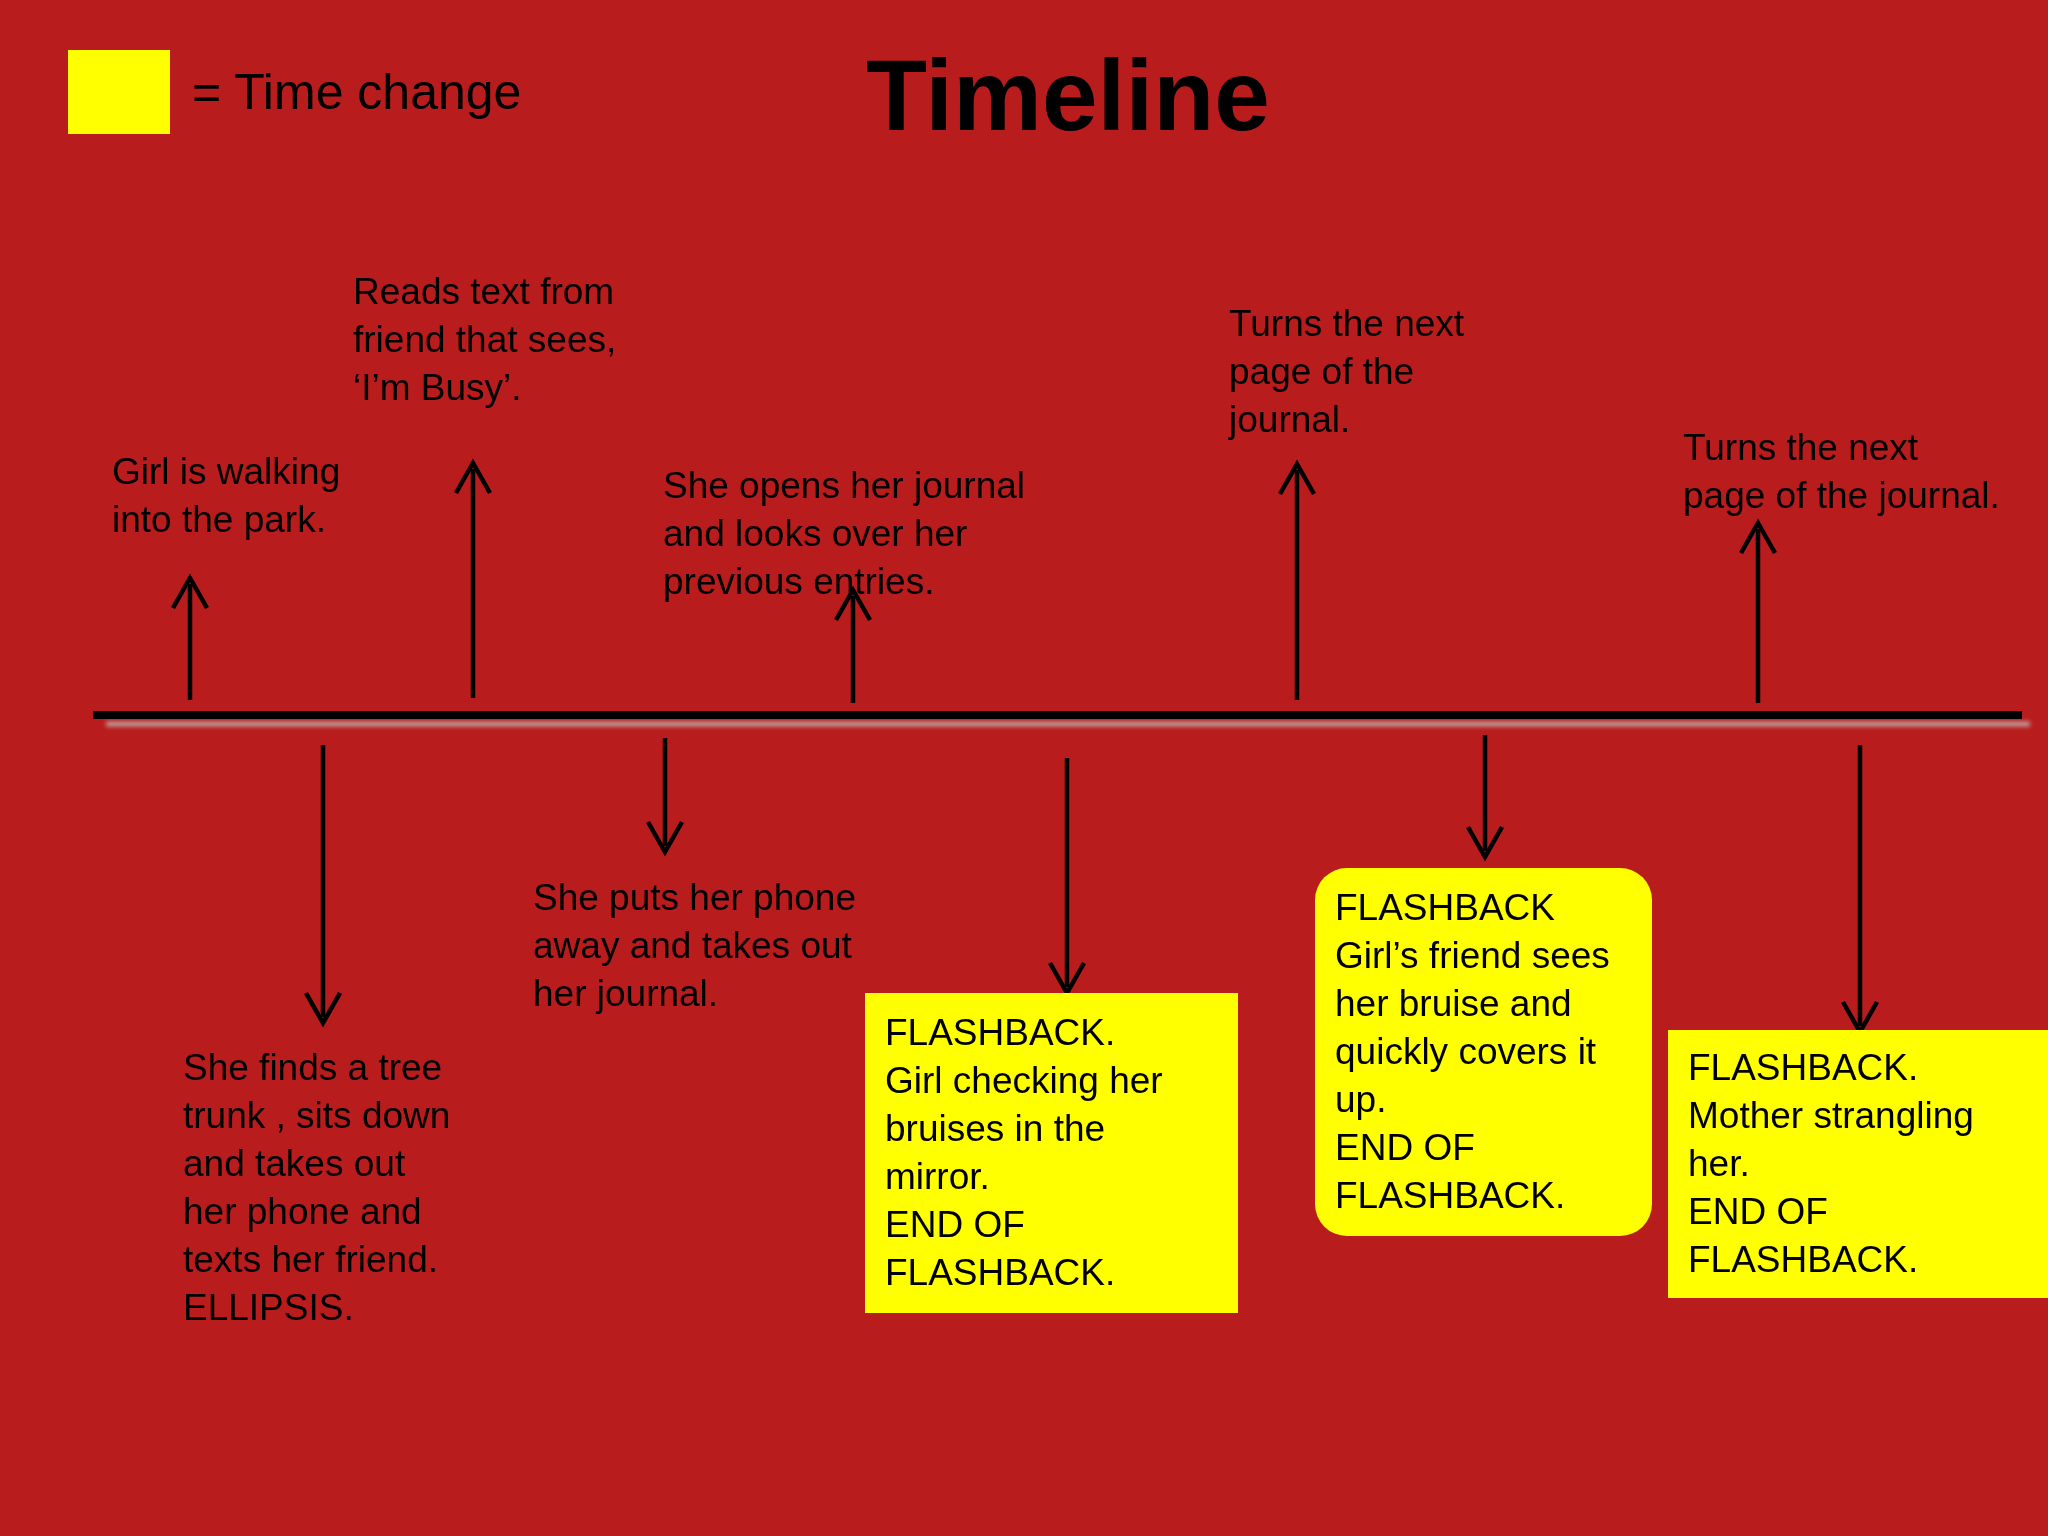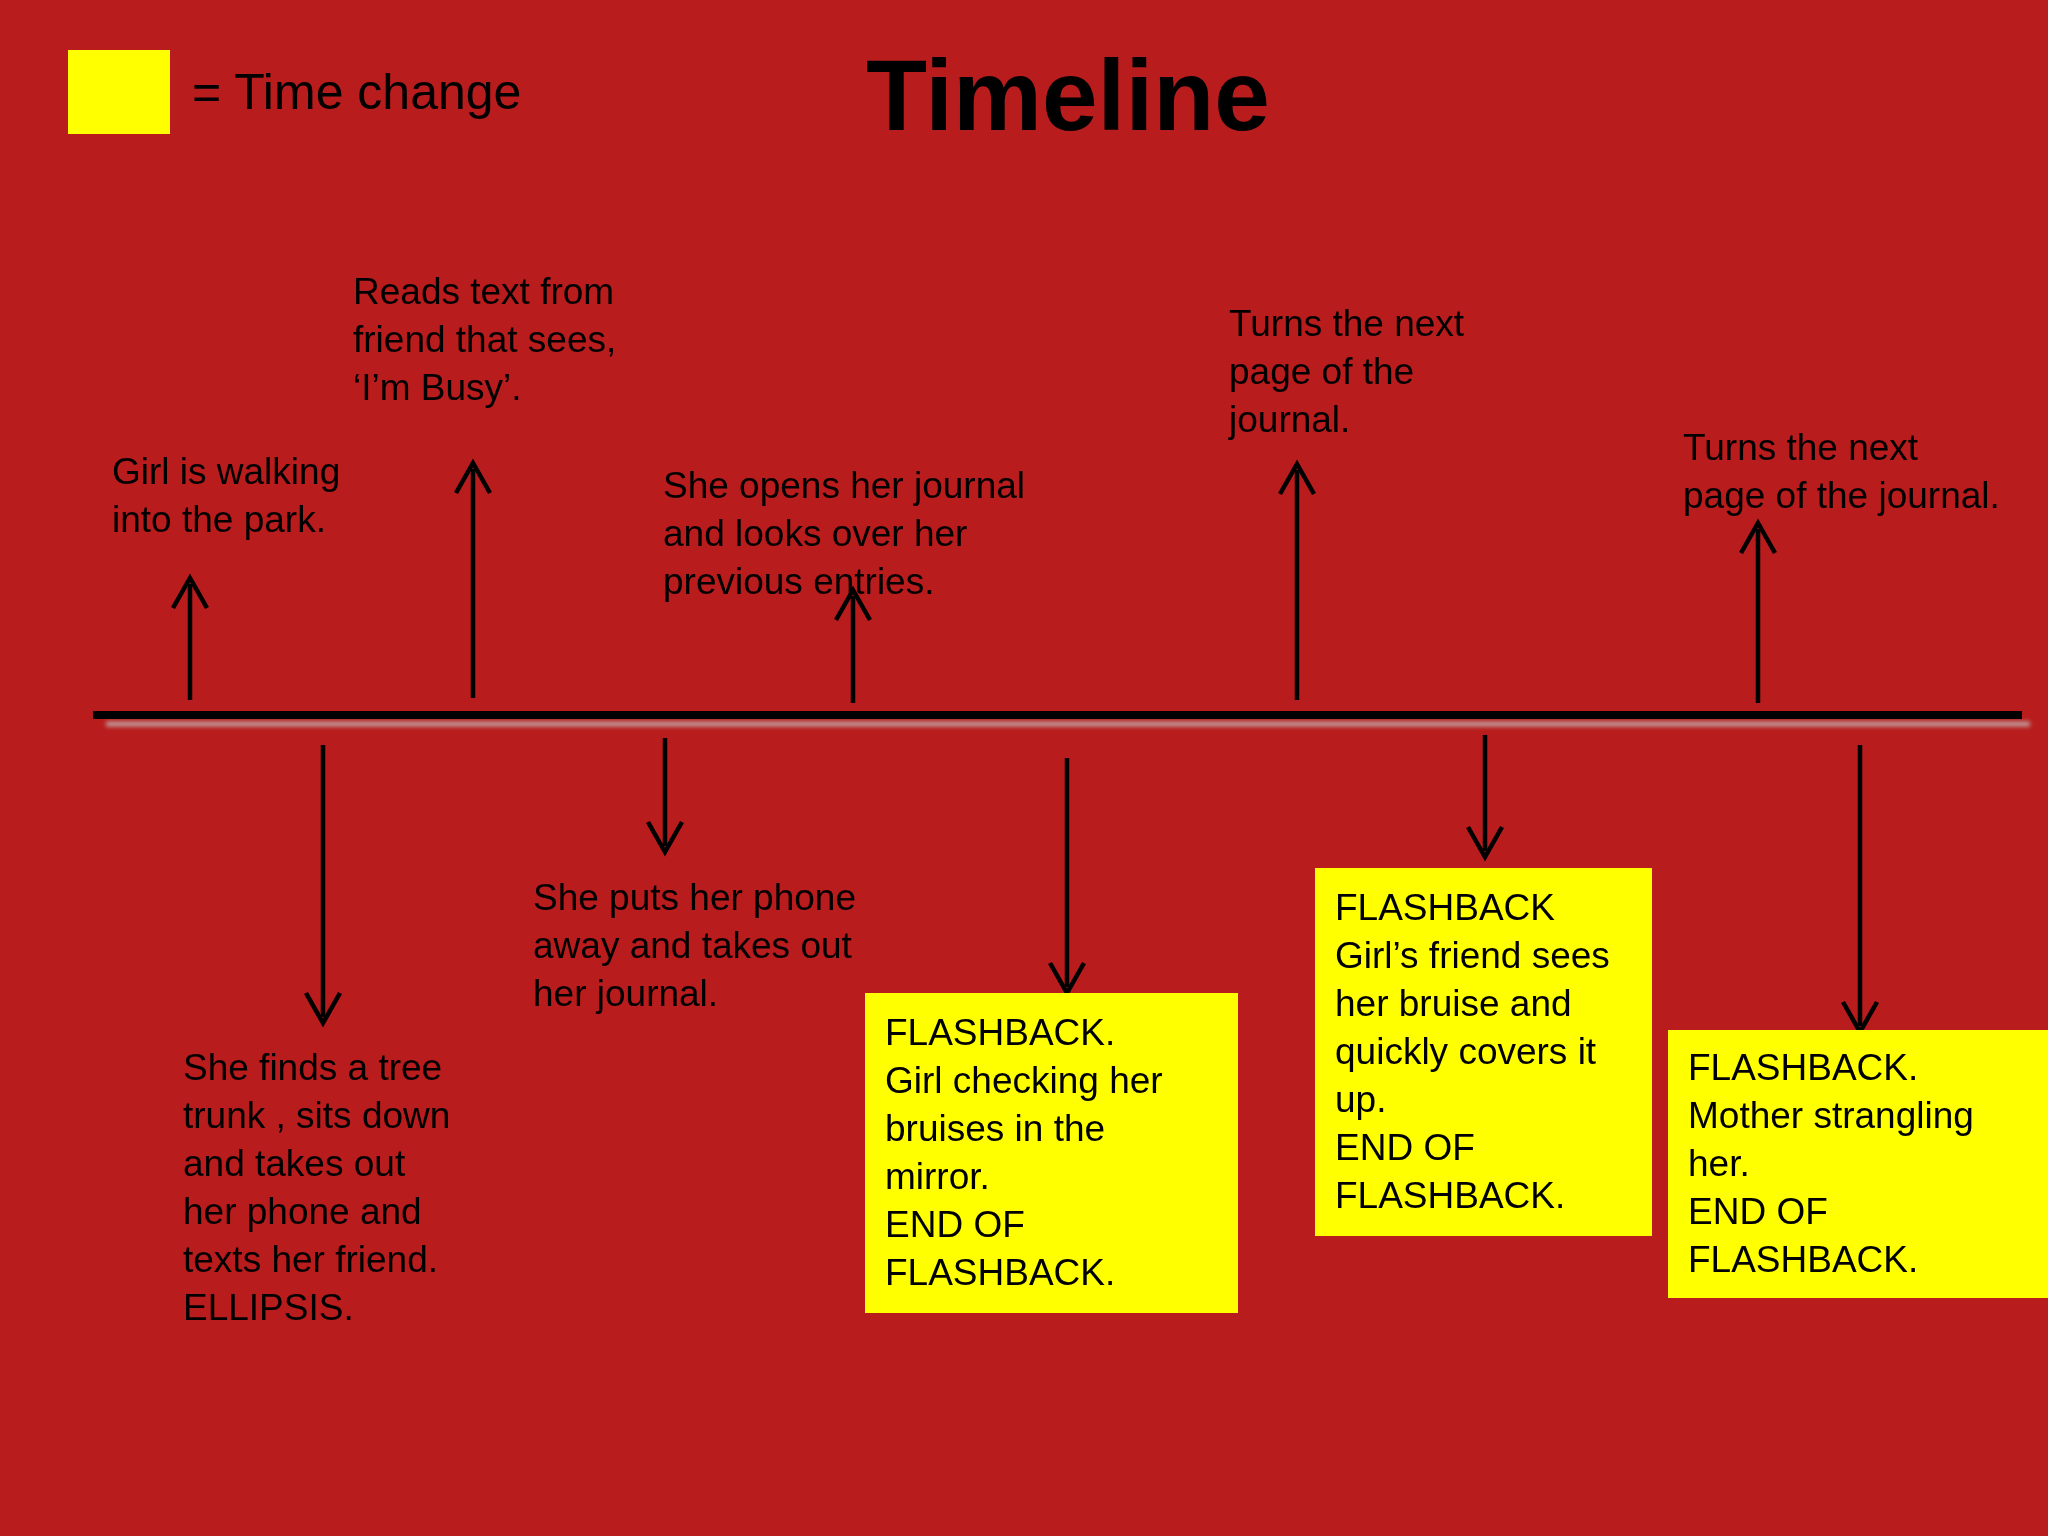--- a/index.html
+++ b/index.html
@@ -139,21 +139,21 @@
 trunk , sits down
 and takes out
 her phone and
 texts her friend.
 ELLIPSIS.</div>
 
   <div class="event highlight" style="left: 865px; top: 993px; width: 373px; background-color: rgb(255, 255, 0);">FLASHBACK.
 Girl checking her
 bruises in the mirror.
 END OF FLASHBACK.</div>
-  <div class="event highlight" style="left: 1315px; top: 868px; width: 337px; background-color: rgb(255, 255, 0);">FLASHBACK
+  <div class="event highlight" style="left: 1315px; top: 868px; width: 337px; background-color: rgb(255, 255, 0); border-radius: 32px;">FLASHBACK
 Girl’s friend sees
 her bruise and
 quickly covers it
 up.
 END OF
 FLASHBACK.</div>
   <div class="event highlight" style="left: 1668px; top: 1030px; width: 380px; padding: 14px 20px; background-color: rgb(255, 255, 0);">FLASHBACK.
 Mother strangling
 her.
 END OF FLASHBACK.</div>

